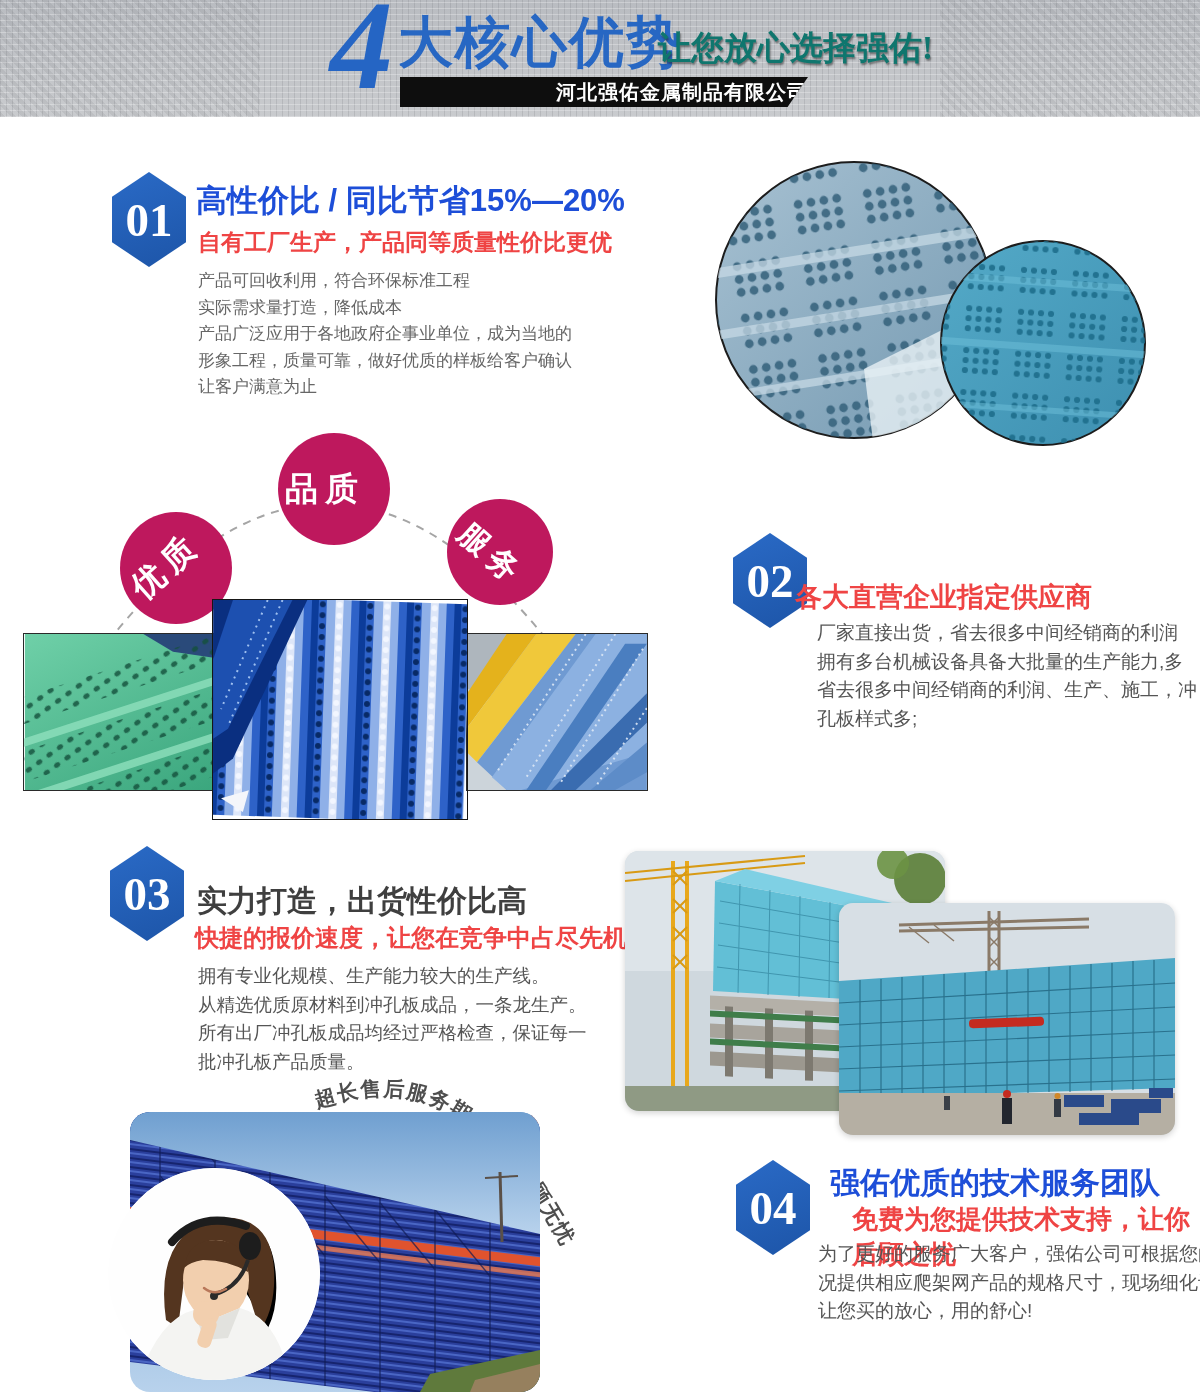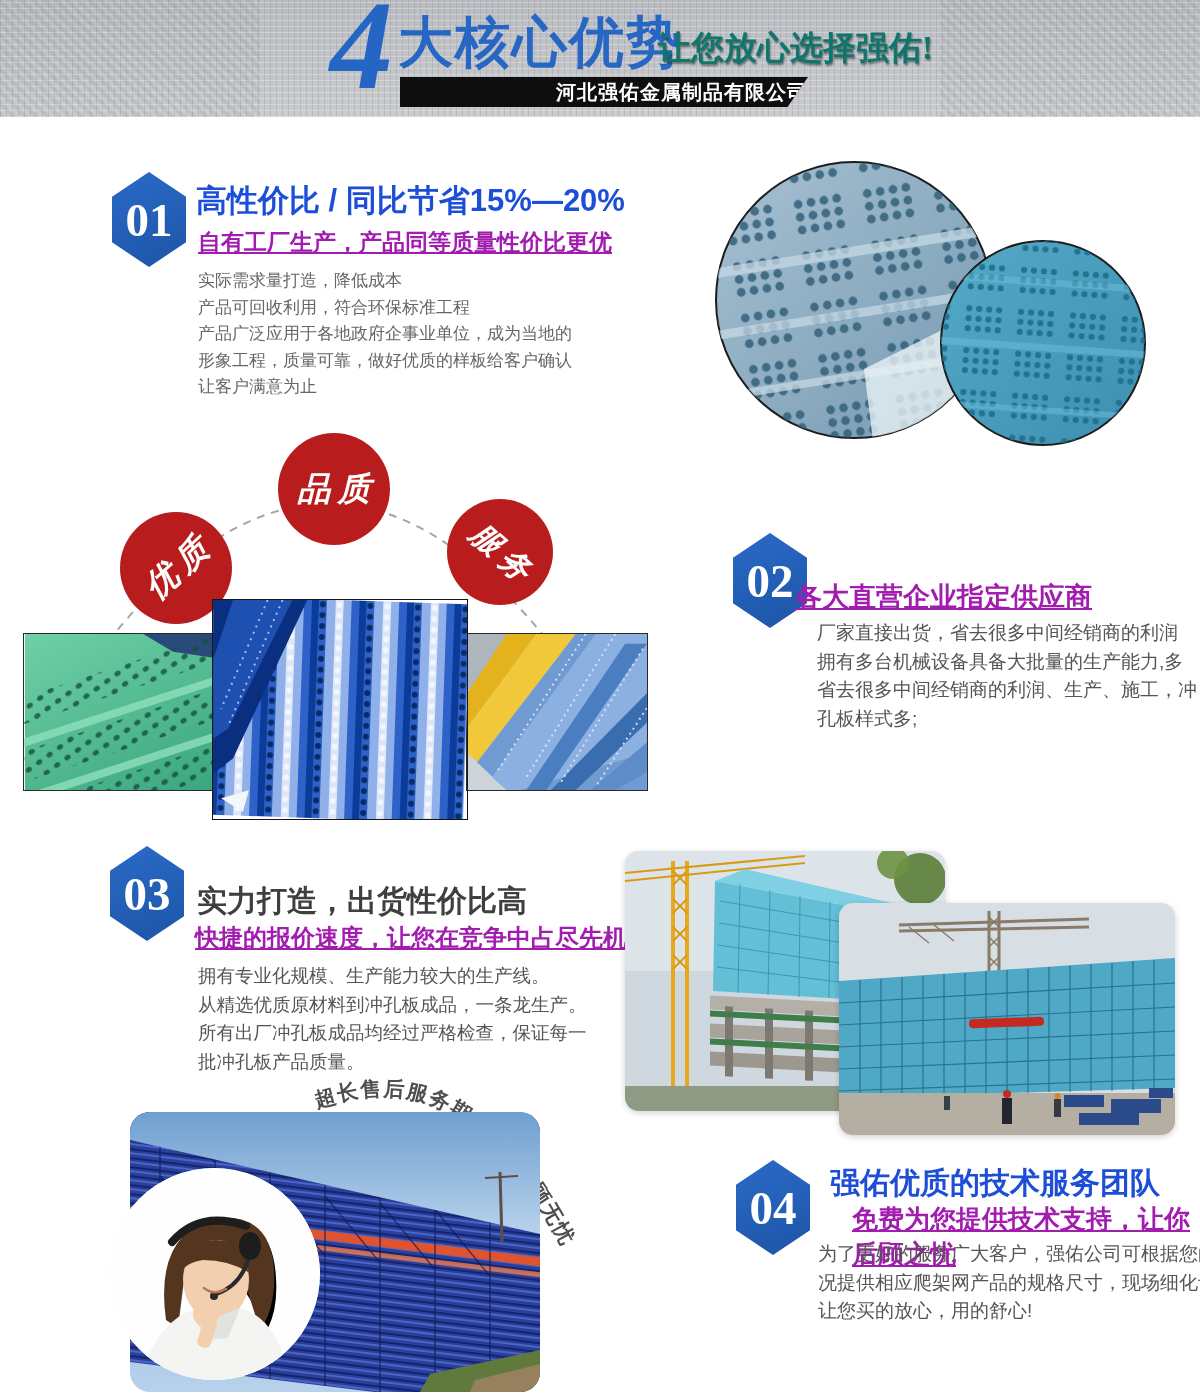--- a/index.html
+++ b/index.html
@@ -20,26 +20,26 @@
     clip-path:polygon(0 0,100% 0,95% 100%,0 100%);display:flex;align-items:center;justify-content:flex-end;}
   .company-bar span{color:#fff;font-size:20px;font-weight:bold;letter-spacing:1px;}
   
   .hex{width:74px;height:95px;background:linear-gradient(160deg,#2a6ac6,#1d55a8);
     clip-path:polygon(50% 0,100% 26%,100% 74%,50% 100%,0 74%,0 26%);
     display:flex;align-items:center;justify-content:center;color:#fff;
     font-family:"Liberation Serif",serif;font-weight:bold;font-size:47px;}
   
   .title-sans{color:#1d4ed8;font-weight:bold;font-size:31px;font-family:"Liberation Sans",sans-serif;}
   .title-serif{color:#3f3f3f;font-weight:bold;font-size:30px;font-family:"Liberation Serif",serif;}
-  .subtitle{color:#a21caf;font-weight:bold;font-family:"Liberation Serif",serif;text-decoration:underline;}
+  .subtitle{color:#ef4444;font-weight:bold;font-family:"Liberation Serif",serif;}
   .body-text div{white-space:nowrap;}
   .body1{color:#666;font-size:17px;line-height:26.5px;}
   .bodyN{color:#555;font-size:19px;line-height:28.6px;}
   
-  .qcircle{border-radius:50%;background:#b91c1c;display:flex;align-items:center;justify-content:center;font-style:italic;}
+  .qcircle{border-radius:50%;background:#be185d;display:flex;align-items:center;}
   .qcircle span{color:#fff;font-weight:bold;font-size:33px;letter-spacing:7px;text-indent:7px;}
   
   .photo-border{border:1px solid #2a2a2a;box-sizing:border-box;}
   .rounded-photo{border-radius:14px;overflow:hidden;box-shadow:0 2px 6px rgba(0,0,0,.18);}
   svg{display:block;}
 </style>
 </head>
 <body>
 
 <div class="page">
@@ -54,22 +54,22 @@
   <div class="abs company-bar">
     <span>河北强佑金属制品有限公司</span>
   </div>
 
   <div class="abs hex" style="left:112px;top:172px;align-items:center;">
     <span>01</span>
   </div>
   <div class="abs title-sans" style="left:196px;top:180px;">高性价比 / 同比节省15%—20%</div>
   <div class="abs subtitle" style="left:198px;top:227px;font-size:23px;">自有工厂生产，产品同等质量性价比更优</div>
   <div class="abs body-text body1" style="left:198px;top:268px;">
+    <div>产品可回收利用，符合环保标准工程</div>
     <div>实际需求量打造，降低成本</div>
-    <div>产品可回收利用，符合环保标准工程</div>
     <div>产品广泛应用于各地政府企事业单位，成为当地的</div>
     <div>形象工程，质量可靠，做好优质的样板给客户确认</div>
     <div>让客户满意为止</div>
   </div>
 
   <svg class="abs" style="left:714px;top:159px;" width="432" height="290" viewBox="0 0 432 290">
     <defs>
       <linearGradient id="gA" x1="0" y1="0" x2="1" y2="1">
         <stop offset="0" stop-color="#a7c1d2"></stop>
           <stop offset="1" stop-color="#7499b1"></stop>

